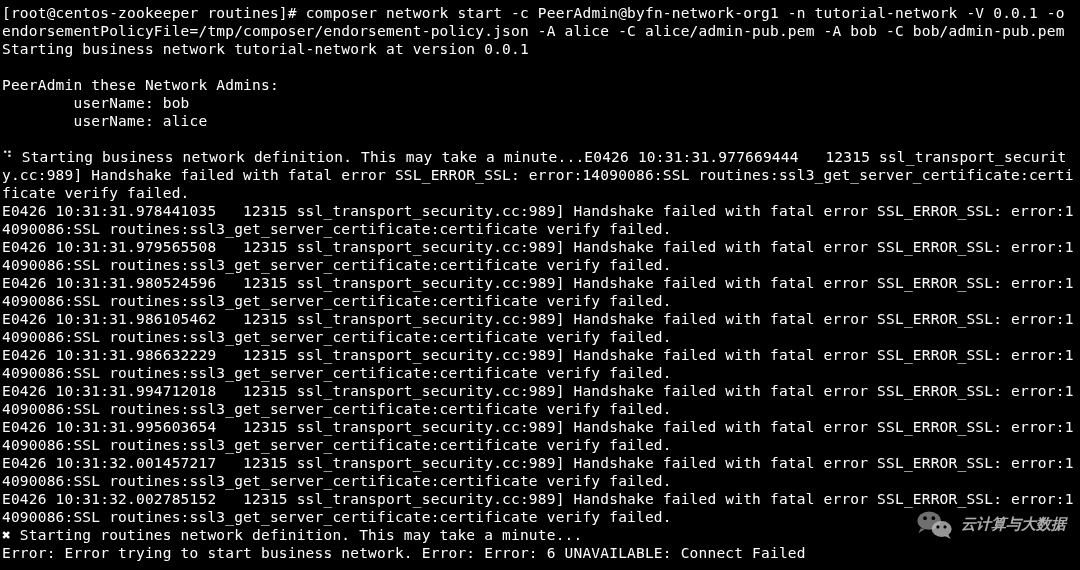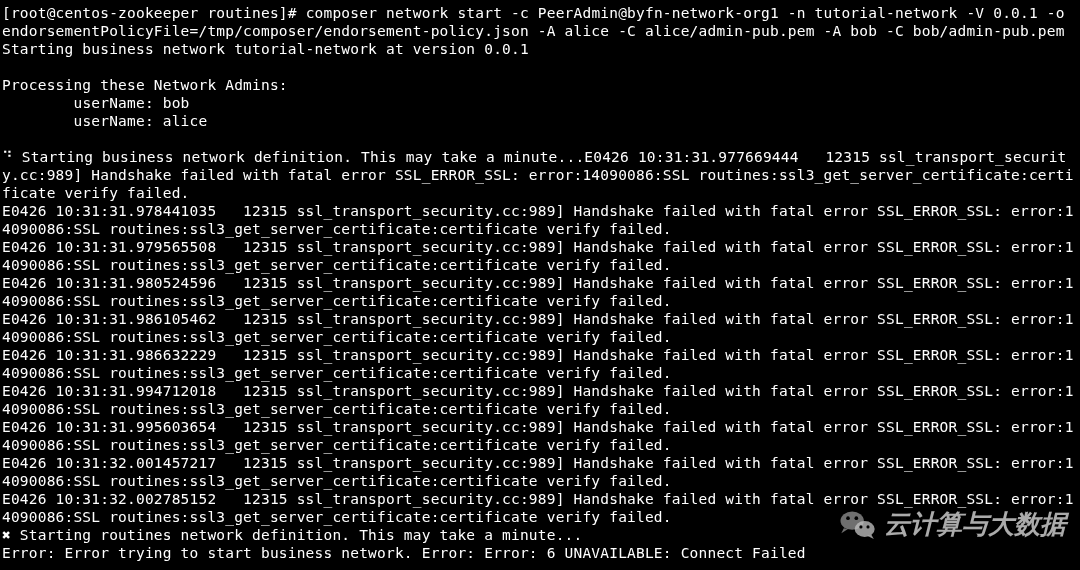--- a/index.html
+++ b/index.html
@@ -22,41 +22,41 @@
     }
     .bold { font-weight: normal; }
     .watermark {
       position: absolute;
       bottom: 26px;
       right: 14px;
       display: flex;
       align-items: center;
       gap: 6px;
       font-family: "PingFang SC","Microsoft YaHei",sans-serif;
-      font-size: 26px;
+      font-size: 15px;
       font-style: italic;
       font-weight: 600;
       color: rgba(255,255,255,0.67);
       letter-spacing: 0;
     }
     .watermark .icon-wrap {
       width: 40px; height: 40px;
       position: relative;
       opacity: 0.75;
     }
     .watermark svg { width: 100%; height: 100%; }
   </style>
 </head>
 <body>
 
 <div>
   <div class="term-line"><span>[root@centos-zookeeper routines]#</span> <span>composer network start -c PeerAdmin@byfn-network-org1 -n tutorial-network -V 0.0.1 -o endorsementPolicyFile=/tmp/composer/endorsement-policy.json -A alice -C alice/admin-pub.pem -A bob -C bob/admin-pub.pem</span></div>
   <div class="term-line bold">Starting business network tutorial-network at version 0.0.1</div>
   <div class="term-line">&nbsp;</div>
-  <div class="term-line bold">Processing these Network Admins:</div>
+  <div class="term-line bold">PeerAdmin these Network Admins:</div>
   <div class="term-line">        userName: bob</div>
   <div class="term-line">        userName: alice</div>
   <div class="term-line">&nbsp;</div>
   <div class="term-line"><span>⠙ Starting business network definition. This may take a minute...</span><span>E0426 10:31:31.977669444   12315 ssl_transport_security.cc:989] Handshake failed with fatal error SSL_ERROR_SSL: error:14090086:SSL routines:ssl3_get_server_certificate:certificate verify failed.</span></div>
   <div id="errors-container">
       <div class="term-line">E0426 10:31:31.978441035   12315 ssl_transport_security.cc:989] Handshake failed with fatal error SSL_ERROR_SSL: error:14090086:SSL routines:ssl3_get_server_certificate:certificate verify failed.</div>
       <div class="term-line">E0426 10:31:31.979565508   12315 ssl_transport_security.cc:989] Handshake failed with fatal error SSL_ERROR_SSL: error:14090086:SSL routines:ssl3_get_server_certificate:certificate verify failed.</div>
       <div class="term-line">E0426 10:31:31.980524596   12315 ssl_transport_security.cc:989] Handshake failed with fatal error SSL_ERROR_SSL: error:14090086:SSL routines:ssl3_get_server_certificate:certificate verify failed.</div>
       <div class="term-line">E0426 10:31:31.986105462   12315 ssl_transport_security.cc:989] Handshake failed with fatal error SSL_ERROR_SSL: error:14090086:SSL routines:ssl3_get_server_certificate:certificate verify failed.</div>
       <div class="term-line">E0426 10:31:31.986632229   12315 ssl_transport_security.cc:989] Handshake failed with fatal error SSL_ERROR_SSL: error:14090086:SSL routines:ssl3_get_server_certificate:certificate verify failed.</div>

